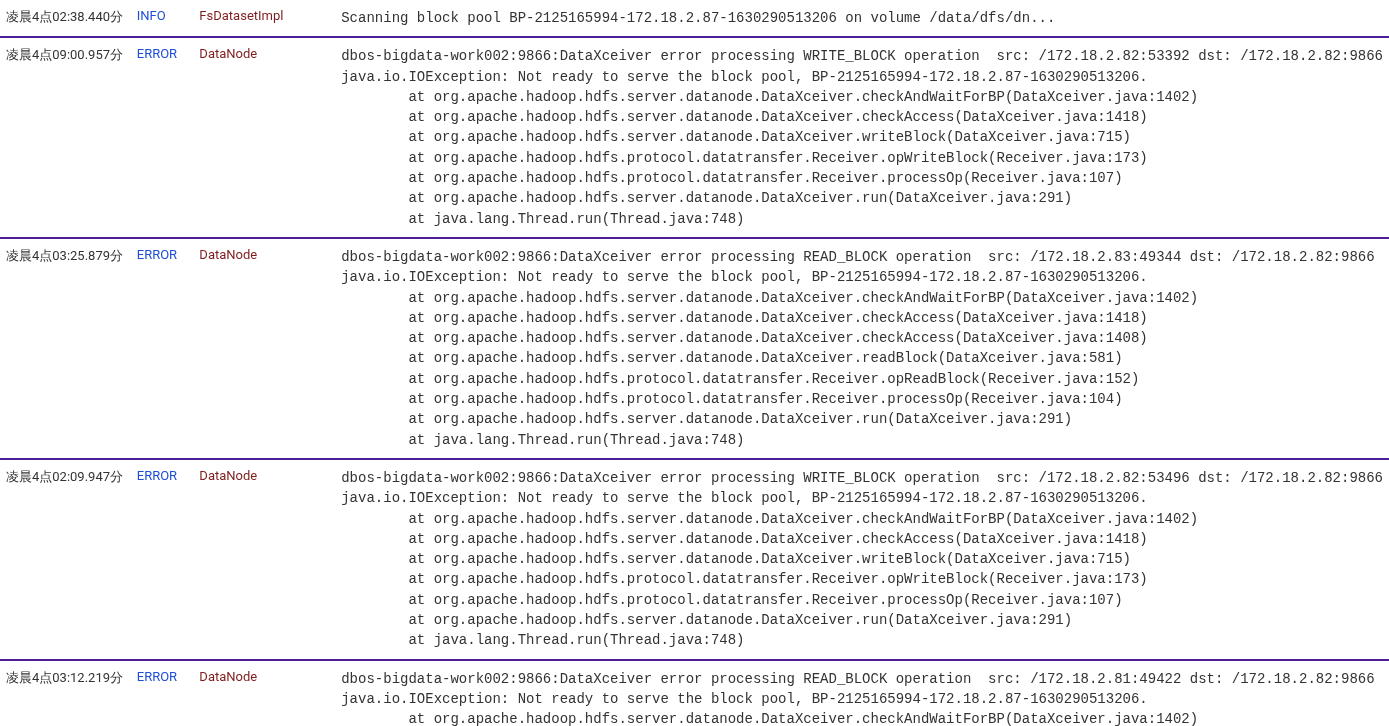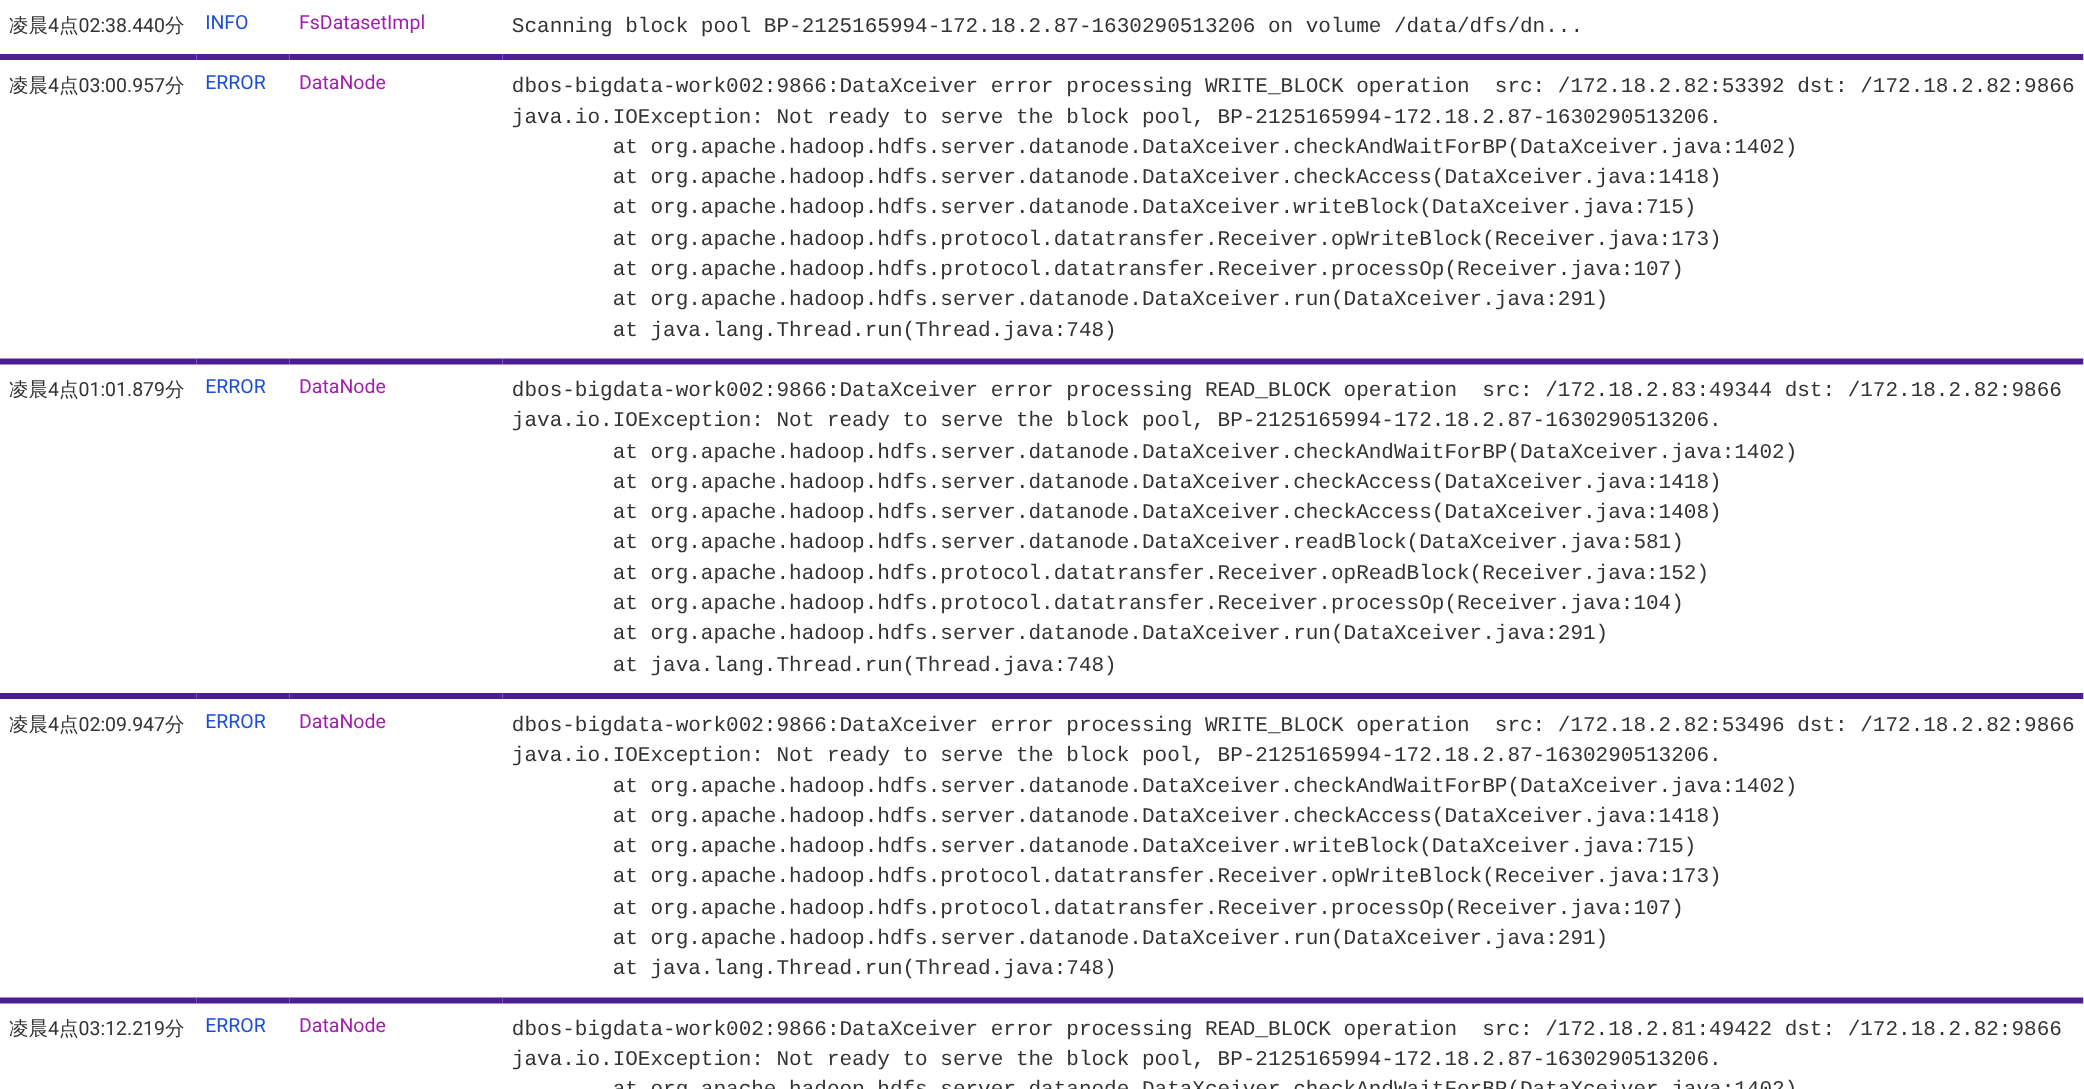--- a/index.html
+++ b/index.html
@@ -8,41 +8,41 @@
     font-size: 13px;
     color: #333;
     background: #fff;
     width: 1389px;
   }
   .log-table {
     width: 100%;
     border-collapse: collapse;
   }
   .log-row {
-    border-bottom: 4px solid #4c1d95;
+    border-bottom: 2px solid #4c1d95;
     margin-left: 28px;
   }
   .log-row td {
     padding: 8px 6px;
     vertical-align: top;
   }
   .col-time {
     width: 132px;
     white-space: nowrap;
     color: #333;
   }
   .col-level {
     width: 70px;
     white-space: nowrap;
     color: #1d4ed8;
   }
   .col-source {
     width: 175px;
     white-space: nowrap;
-    color: #a21caf;
+    color: #7f1d1d;
   }
   .col-msg {
     font-family: "Menlo", "Consolas", "Liberation Mono", monospace;
     font-size: 14px;
     line-height: 1.45;
     white-space: pre;
     color: #333;
     overflow: hidden;
   }
 </style>
@@ -51,35 +51,35 @@
 
 <table class="log-table">
   <tbody>
       <tr class="log-row">
         <td class="col-time">凌晨4点02:38.440分</td>
         <td class="col-level">INFO</td>
         <td class="col-source">FsDatasetImpl</td>
         <td class="col-msg">Scanning block pool BP-2125165994-172.18.2.87-1630290513206 on volume /data/dfs/dn...</td>
       </tr>
       <tr class="log-row">
-        <td class="col-time">凌晨4点03:00.957分</td>
+        <td class="col-time">凌晨4点09:00.957分</td>
         <td class="col-level">ERROR</td>
         <td class="col-source">DataNode</td>
         <td class="col-msg">dbos-bigdata-work002:9866:DataXceiver error processing WRITE_BLOCK operation  src: /172.18.2.82:53392 dst: /172.18.2.82:9866
 java.io.IOException: Not ready to serve the block pool, BP-2125165994-172.18.2.87-1630290513206.
         at org.apache.hadoop.hdfs.server.datanode.DataXceiver.checkAndWaitForBP(DataXceiver.java:1402)
         at org.apache.hadoop.hdfs.server.datanode.DataXceiver.checkAccess(DataXceiver.java:1418)
         at org.apache.hadoop.hdfs.server.datanode.DataXceiver.writeBlock(DataXceiver.java:715)
         at org.apache.hadoop.hdfs.protocol.datatransfer.Receiver.opWriteBlock(Receiver.java:173)
         at org.apache.hadoop.hdfs.protocol.datatransfer.Receiver.processOp(Receiver.java:107)
         at org.apache.hadoop.hdfs.server.datanode.DataXceiver.run(DataXceiver.java:291)
         at java.lang.Thread.run(Thread.java:748)</td>
       </tr>
       <tr class="log-row">
-        <td class="col-time">凌晨4点01:01.879分</td>
+        <td class="col-time">凌晨4点03:25.879分</td>
         <td class="col-level">ERROR</td>
         <td class="col-source">DataNode</td>
         <td class="col-msg">dbos-bigdata-work002:9866:DataXceiver error processing READ_BLOCK operation  src: /172.18.2.83:49344 dst: /172.18.2.82:9866
 java.io.IOException: Not ready to serve the block pool, BP-2125165994-172.18.2.87-1630290513206.
         at org.apache.hadoop.hdfs.server.datanode.DataXceiver.checkAndWaitForBP(DataXceiver.java:1402)
         at org.apache.hadoop.hdfs.server.datanode.DataXceiver.checkAccess(DataXceiver.java:1418)
         at org.apache.hadoop.hdfs.server.datanode.DataXceiver.checkAccess(DataXceiver.java:1408)
         at org.apache.hadoop.hdfs.server.datanode.DataXceiver.readBlock(DataXceiver.java:581)
         at org.apache.hadoop.hdfs.protocol.datatransfer.Receiver.opReadBlock(Receiver.java:152)
         at org.apache.hadoop.hdfs.protocol.datatransfer.Receiver.processOp(Receiver.java:104)

